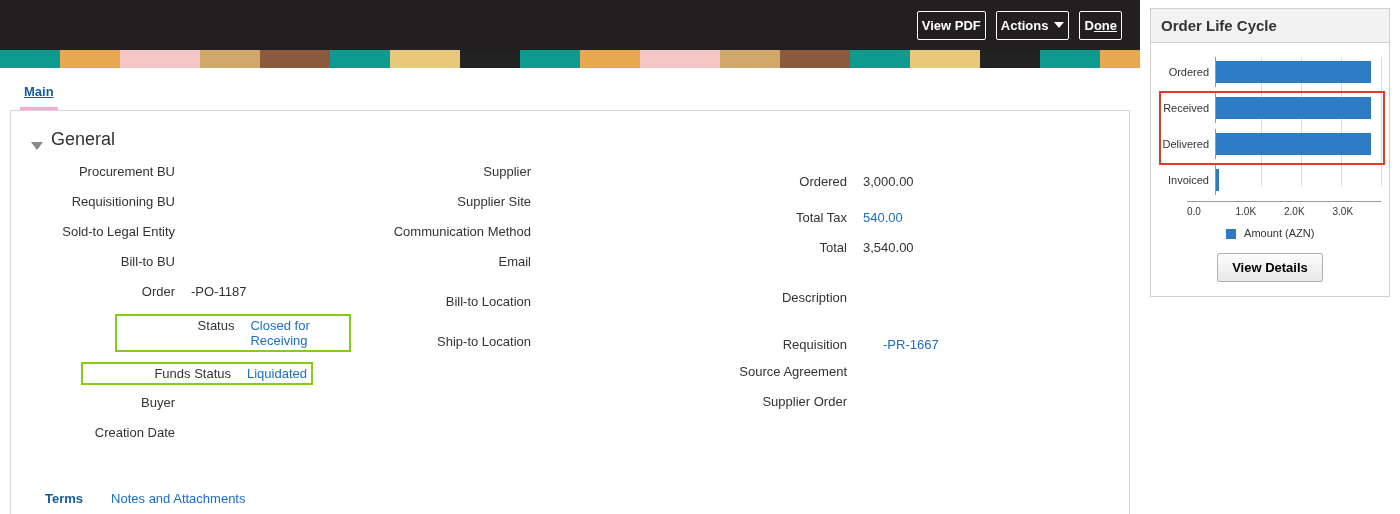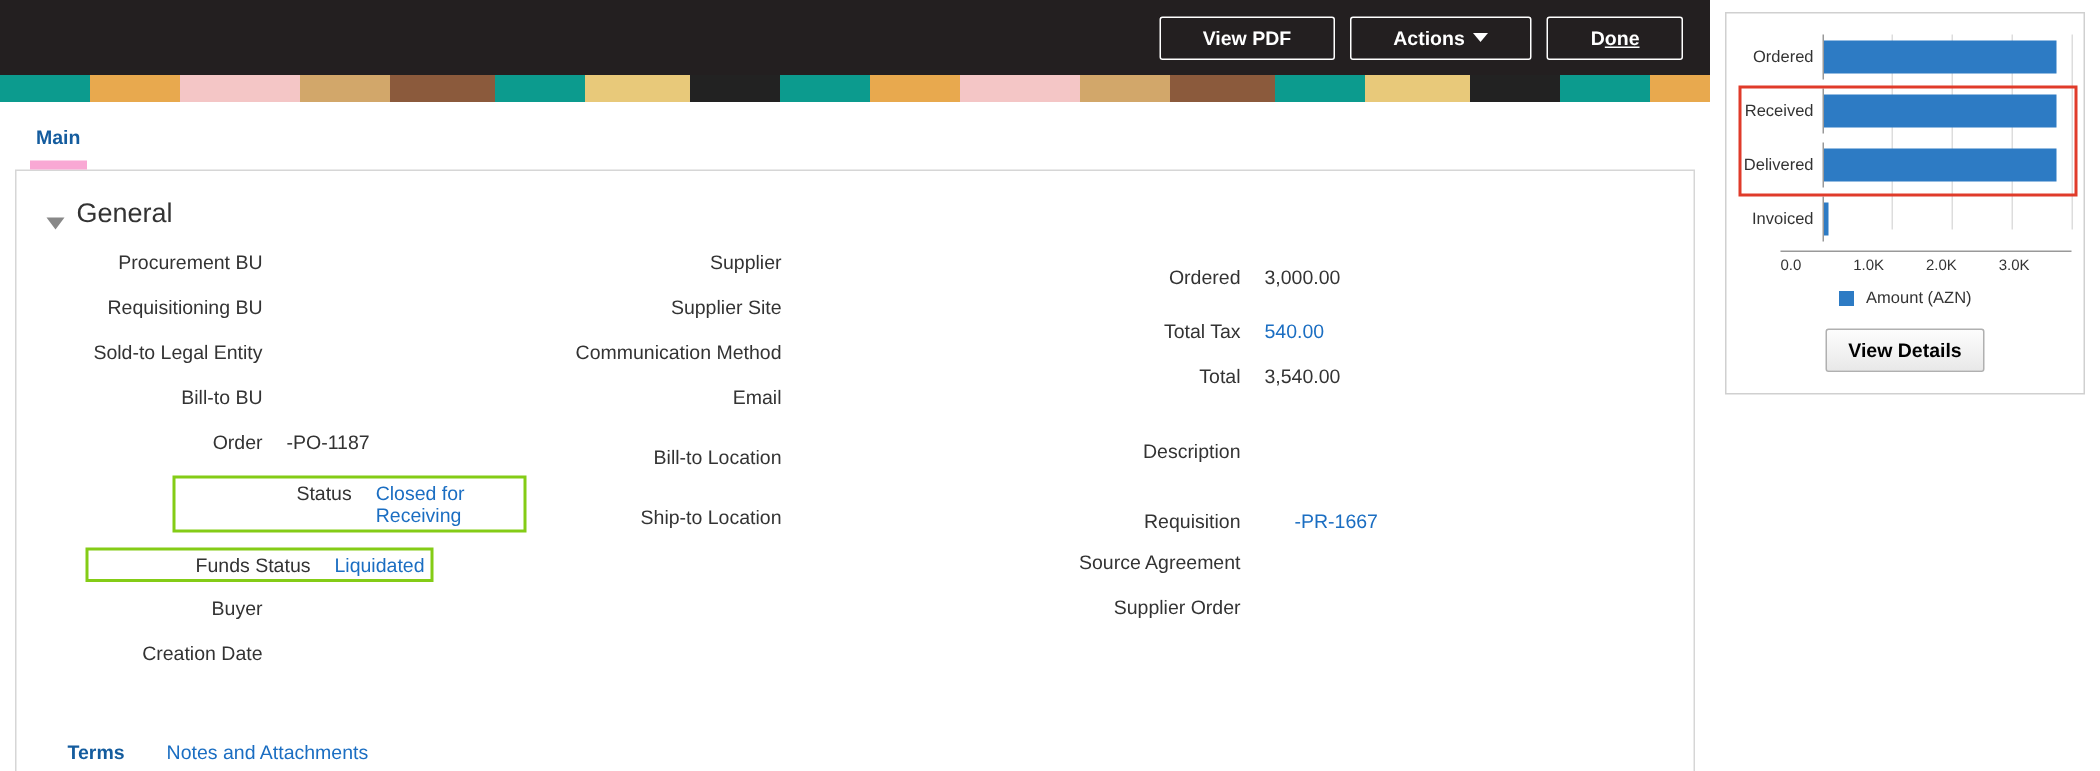--- a/index.html
+++ b/index.html
@@ -15,21 +15,21 @@
     display: flex;
     justify-content: flex-end;
     align-items: center;
     padding: 0 18px;
     gap: 10px;
   }
   .hdr-btn {
     background: transparent;
     border: 1px solid #fff;
     color: #fff;
-    padding: 6px 28px;
+    padding: 6px 4px;
     font-size: 13px;
     font-weight: bold;
     border-radius: 2px;
     cursor: pointer;
     display: inline-flex;
     align-items: center;
     gap: 6px;
   }
   .hdr-btn .caret {
     width: 0; height: 0;
@@ -54,21 +54,22 @@
   .tab {
     padding: 6px 4px 8px 4px;
     margin-right: 28px;
     font-size: 13px;
     color: #555;
     cursor: pointer;
   }
   .tab.active {
     color: #145c9e;
     font-weight: bold;
-    border-bottom: 6px solid #f9a8d4;
+    border-bottom: 3px solid #f9a8d4;
+    text-decoration: underline;
   }
   
   .content-box {
     border: 1px solid #d6d6d6;
     margin: 0 10px 10px 10px;
     padding: 18px 20px 10px 20px;
   }
   
   .section-head {
     display: flex;
@@ -80,21 +81,21 @@
     width: 0; height: 0;
     border-left: 6px solid transparent;
     border-right: 6px solid transparent;
     border-top: 8px solid #888;
     transform: rotate(0deg);
   }
   .section-title { font-size: 18px; color: #333; }
   
   .three-col {
     display: flex;
-    gap: 16px;
+    gap: 26px;
   }
   .col { flex: 1; }
   .col1 { flex: 0 0 320px; }
   .col2 { flex: 0 0 280px; }
   .col3 { flex: 1; }
   
   .field-row {
     display: flex;
     align-items: baseline;
     margin-bottom: 10px;
@@ -257,21 +258,21 @@
           <div class="field-row">
             <div class="lbl">Order</div>
             <div class="val">-PO-1187</div>
           </div>
           <div class="field-row" style="margin-left:84px;">
             <span class="highlight-red hr1">
               <span class="lbl">Status</span>
               <span class="val link">Closed for Receiving</span>
             </span>
           </div>
-          <div class="field-row" style="margin-left:26px;">
+          <div class="field-row" style="margin-left:50px;">
             <span class="highlight-red hr2">
               <span class="lbl">Funds Status</span>
               <span class="val link">Liquidated</span>
             </span>
           </div>
           <div class="field-row">
             <div class="lbl">Buyer</div>
             <div class="val"></div>
           </div>
           <div class="field-row">
@@ -341,20 +342,21 @@
 
       <div class="sub-tabs">
         <div class="sub-tab active">Terms</div>
         <div class="sub-tab">Notes and Attachments</div>
       </div>
     </div>
   </div>
 
   <div class="side-panel">
     <div class="olc-card">
+      <div class="olc-head">Order Life Cycle</div>
       <div class="olc-body">
         <div class="chart-wrap" id="chart-wrap">
     <div class="chart-grid">
               <div class="gl" style="left:25%"></div>
               <div class="gl" style="left:50%"></div>
               <div class="gl" style="left:75%"></div>
               <div class="gl" style="left:100%"></div>
             </div>
     <div class="chart-row">
       <div class="clabel">Ordered</div>

